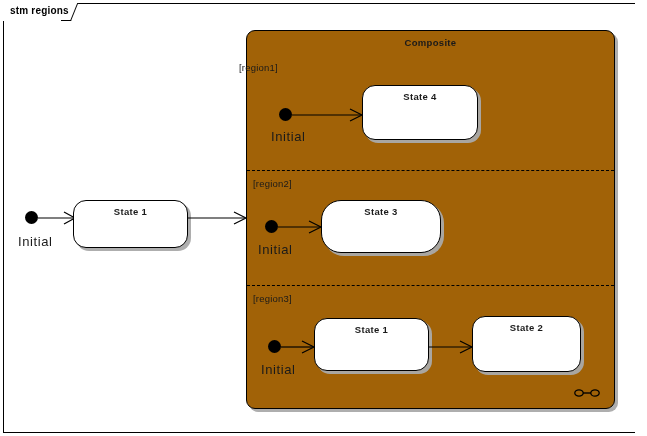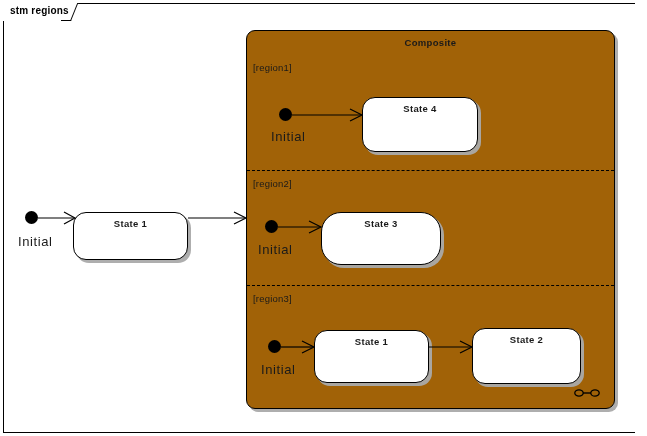--- a/index.html
+++ b/index.html
@@ -62,21 +62,20 @@
     white-space: nowrap;
   }
   
   .state {
     position: absolute;
     box-sizing: border-box;
     background: #ffffff;
     border: 1.4px solid #000000;
     border-radius: 13px;
     box-shadow: 3px 3px 0 0 rgba(170,170,170,0.95);
-    margin-top: 12px;
   }
   .state-label {
     position: absolute;
     top: 5px;
     left: 0;
     right: 0;
     text-align: center;
     font-size: 9.5px;
     font-weight: bold;
     color: #1a1a1a;
@@ -179,21 +178,21 @@
 
   <div class="composite" style="left:246px; top:30px; width:369px; height:379px;">
     <div class="composite-title">Composite</div>
     <svg class="composite-icon" viewBox="0 0 26 10">
       <ellipse cx="5" cy="5" rx="4.2" ry="3.2" fill="none" stroke="#000" stroke-width="1.3"></ellipse>
       <ellipse cx="21" cy="5" rx="4.2" ry="3.2" fill="none" stroke="#000" stroke-width="1.3"></ellipse>
       <line x1="9" y1="5" x2="17" y2="5" stroke="#000" stroke-width="1.4"></line>
     </svg>
   </div>
 
-  <div class="region-label" style="left:253px; top:62px;">[region1]</div>
+  <div class="region-label" style="left:239px; top:62px;">[region1]</div>
 
   <div class="initial-node" style="left:279px; top:108px;"></div>
   <div class="initial-label" style="left:271px; top:129px;">Initial</div>
 
   <svg class="transition" style="left:292px; top:101px; width:75px; height:28px;">
     <line x1="0" y1="14" x2="69" y2="14" stroke-width="1.2"></line>
     <polyline points="58,8 70,14 58,20" stroke-width="1.2"></polyline>
   </svg>
 
   <div class="state" style="left:362px; top:85px; width:116px; height:55px;">

